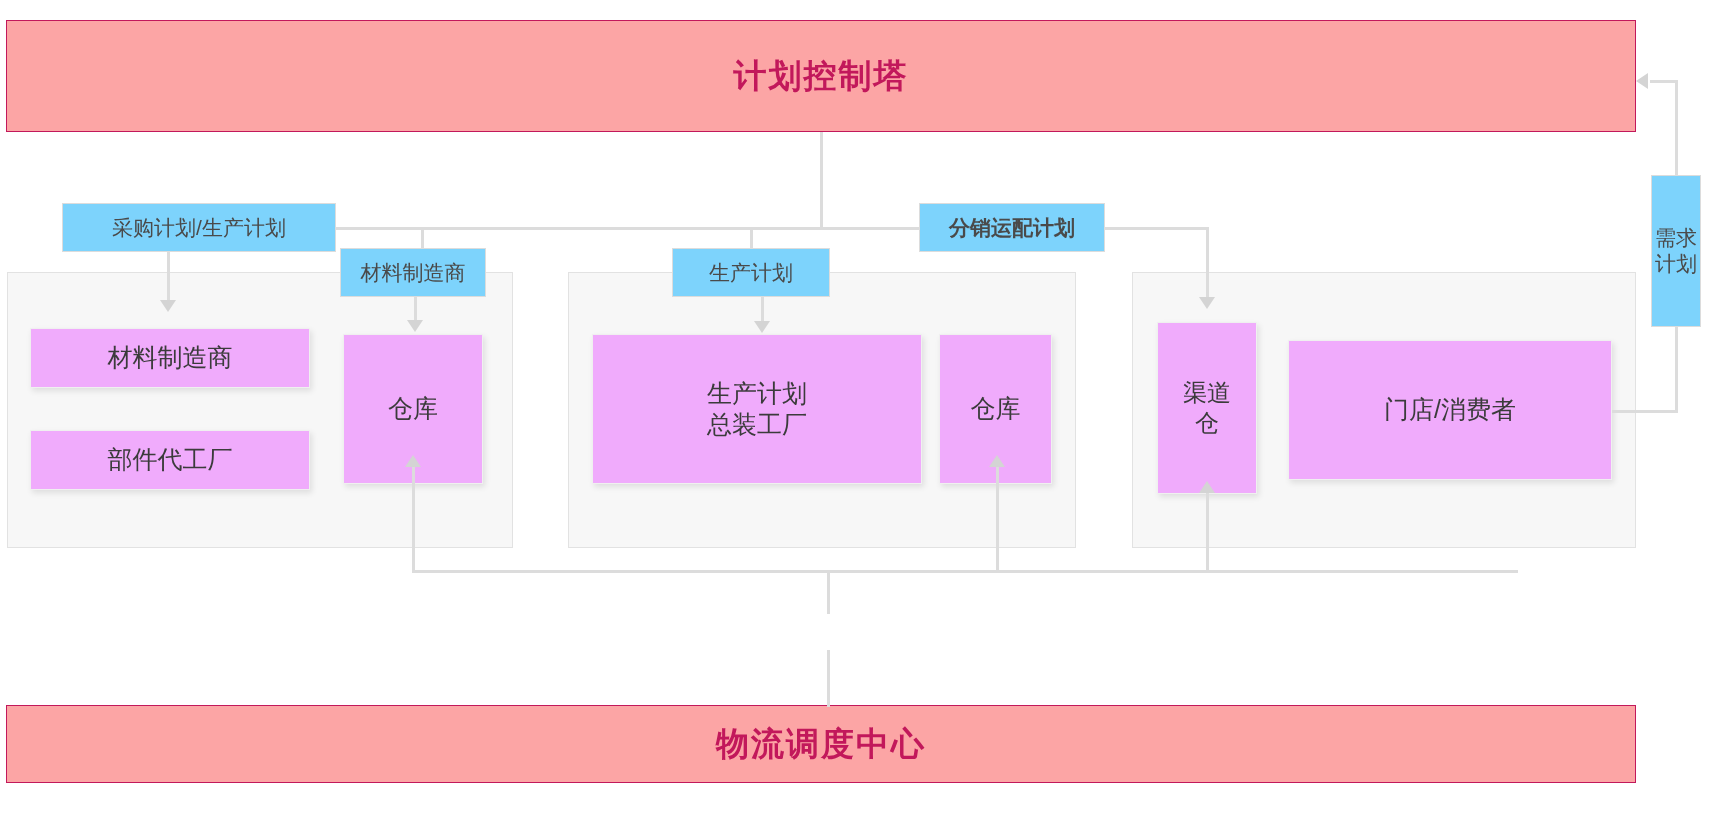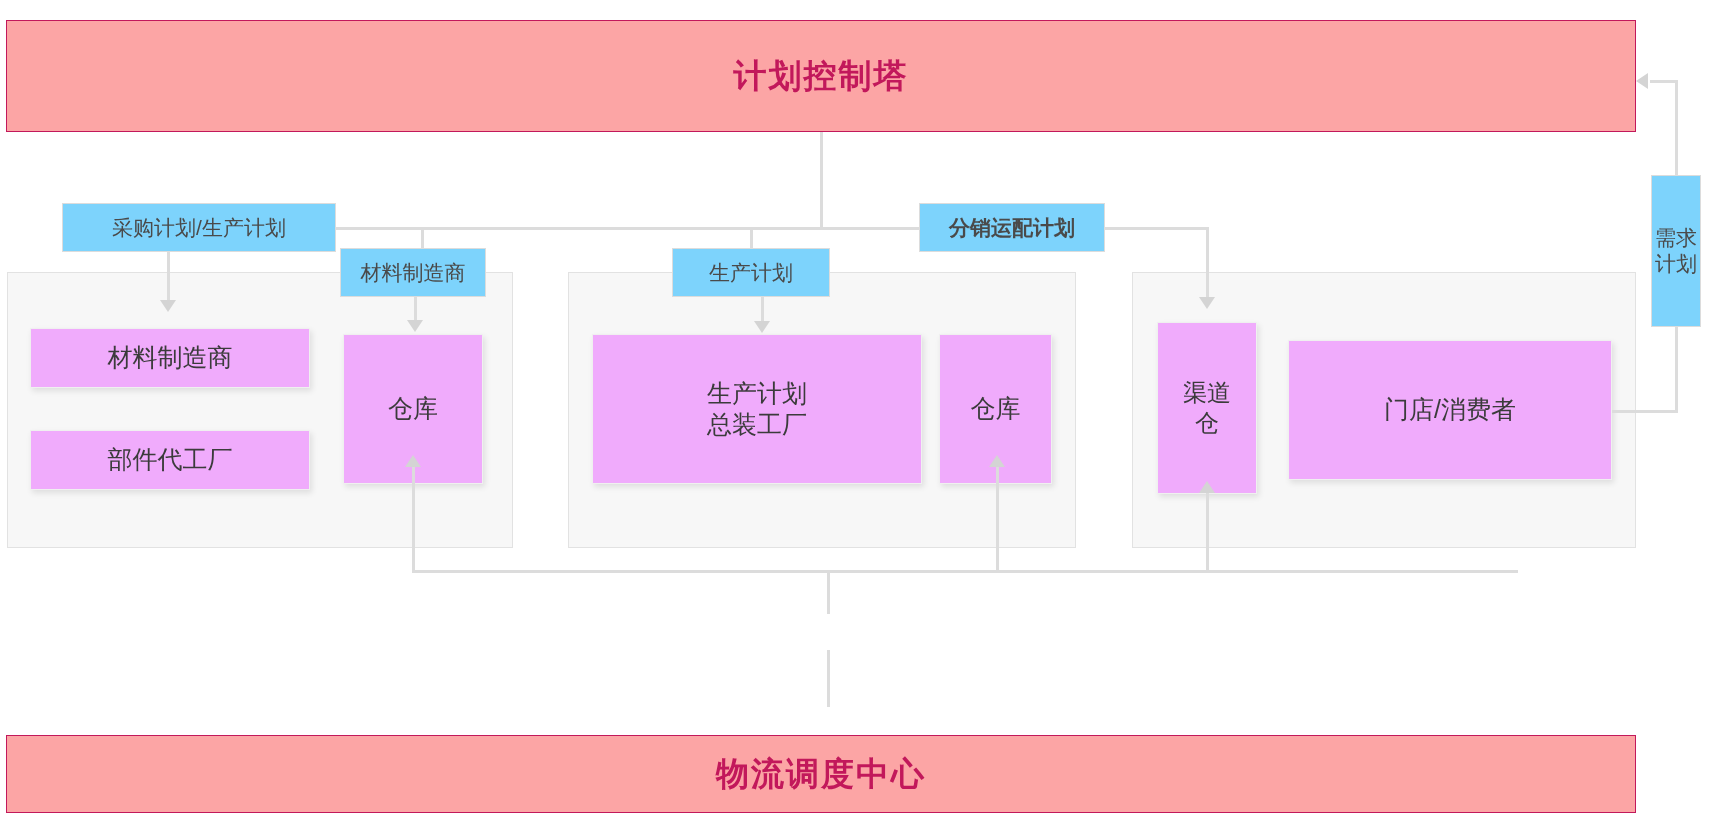--- a/index.html
+++ b/index.html
@@ -105,21 +105,21 @@
 </style>
 </head>
 <body>
 
 <div id="stage">
 
   <div class="banner" style="left:6px; top:20px; width:1630px; height:112px;">
     <span class="banner-text">计划控制塔</span>
   </div>
 
-  <div class="banner" style="left:6px; top:705px; width:1630px; height:78px;margin-top:30px;">
+  <div class="banner" style="left:6px; top:705px; width:1630px; height:78px;">
     <span class="banner-text">物流调度中心</span>
   </div>
 
   <div class="panel" style="left:7px; top:272px; width:506px; height:276px;"></div>
 
   <div class="panel" style="left:568px; top:272px; width:508px; height:276px;"></div>
 
   <div class="panel" style="left:1132px; top:272px; width:504px; height:276px;"></div>
 
   <div class="ln v" style="left:820px; top:132px; height:97px;"></div>

